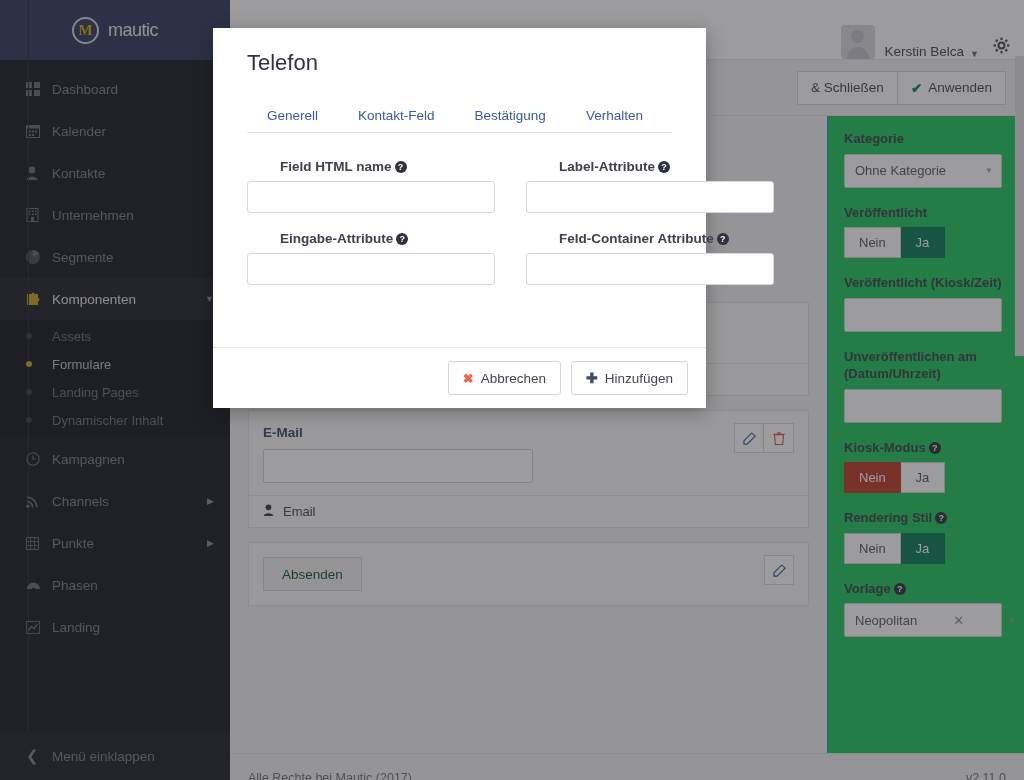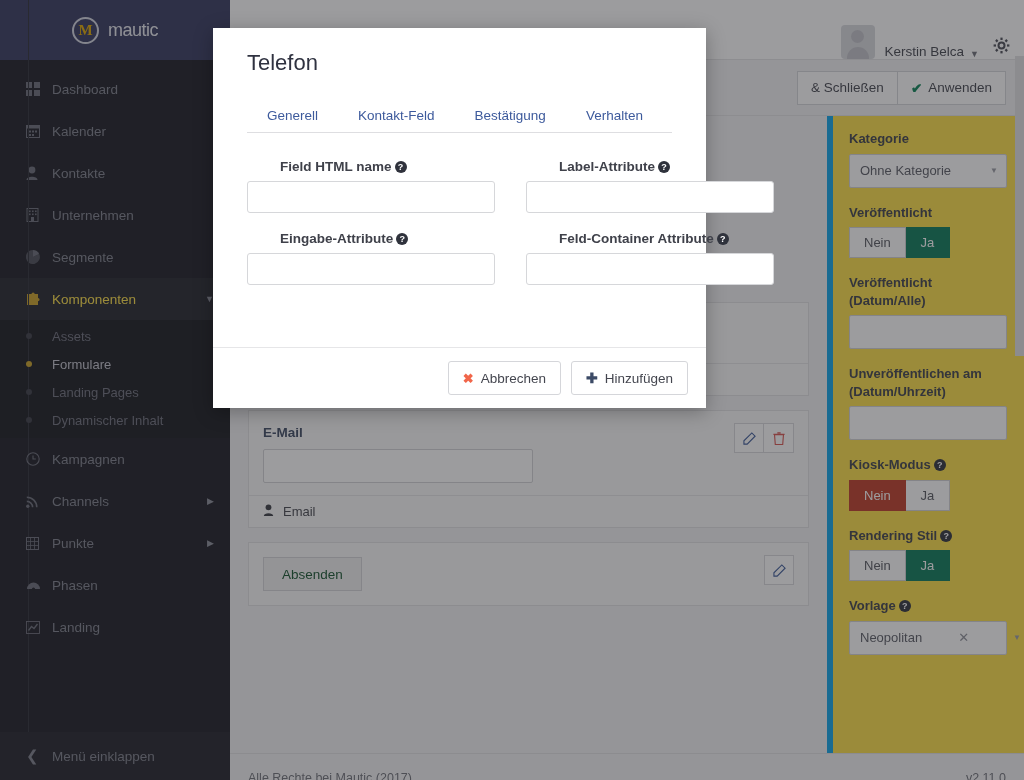--- a/index.html
+++ b/index.html
@@ -44,21 +44,21 @@
   }
   .nav-item .ico {
     width: 26px; flex: 0 0 26px;
     display: flex; align-items: center;
     font-size: 13px; color: #6a6c78;
   }
   .nav-item .lbl { flex: 1; }
   .nav-item .caret { margin-right: 16px; font-size: 9px; color: #8a8c98; }
   .nav-item.active { background: #22232c; }
   .nav-item.active .ico { color: #c9a227; }
-  .nav-item.active .lbl { color: #fde047; }
+  .nav-item.active .lbl { color: #e5e5e5; }
 
   .nav-sub {
     background: #17181f;
     padding: 2px 0 4px 0;
   }
   .nav-subitem {
     display: flex; align-items: center;
     height: 28px; padding-left: 26px;
     color: #6e707c; font-size: 13px; cursor: pointer;
     position: relative;
@@ -158,22 +158,22 @@
   }
   .fc-act + .fc-act { border-left: none; }
   .fc-act.del { color: #d9534f; }
   .submit-card { background:#fafafa; border:1px solid #e1e1e3; padding: 14px; position: relative; }
   .submit-btn {
     height: 34px; padding: 0 18px; background: #f0f0f1;
     border: 1px solid #d4d5d8; font-size: 13.5px; color: #14532d; cursor: pointer;
   }
 
   .rightpanel {
-    width: 197px; background: #fde047;
-    border-left: 6px solid #0ea5e9;
+    width: 197px; background: #22c55e;
+    border-left: 1px solid #0ea5e9;
     padding: 14px 16px 0 16px;
   }
   .rp-label {
     font-size: 13px; color: #3f414a; font-weight: bold;
     margin-bottom: 6px; line-height: 1.35;
   }
   .rp-label.mt { margin-top: 16px; }
   .helpc {
     display: inline-flex; align-items: center; justify-content: center;
     width: 12px; height: 12px; border-radius: 50%;
@@ -561,21 +561,21 @@
           <span class="val">Ohne Kategorie</span>
           <span class="arw">▼</span>
         </div>
 
         <div class="rp-label mt">Veröffentlicht</div>
         <div class="toggle">
           <div>Nein</div>
           <div class="on-green">Ja</div>
         </div>
 
-        <div class="rp-label mt">Veröffentlicht (Datum/Alle)</div>
+        <div class="rp-label mt">Veröffentlicht (Kiosk/Zeit)</div>
         <div class="rp-input"></div>
 
         <div class="rp-label mt">Unveröffentlichen am (Datum/Uhrzeit)</div>
         <div class="rp-input"></div>
 
         <div class="rp-label mt">
           <span>Kiosk-Modus</span><span class="helpc">?</span>
         </div>
         <div class="toggle">
           <div class="on-red">Nein</div>

